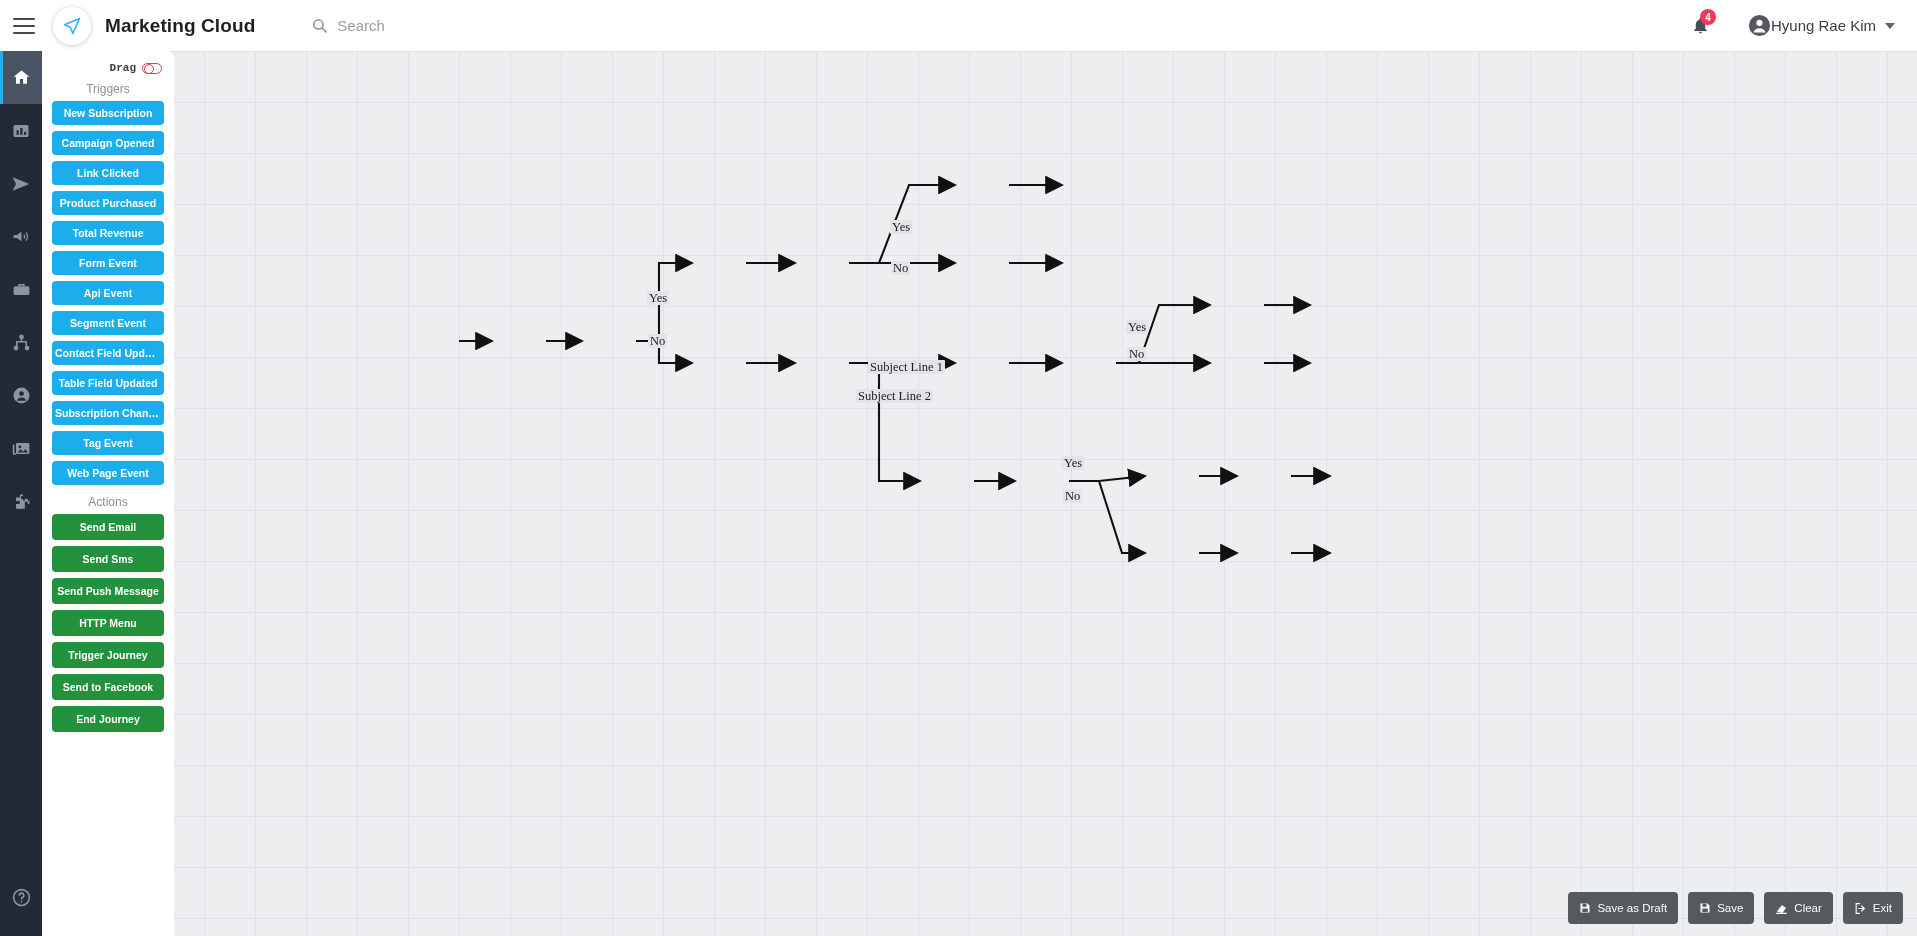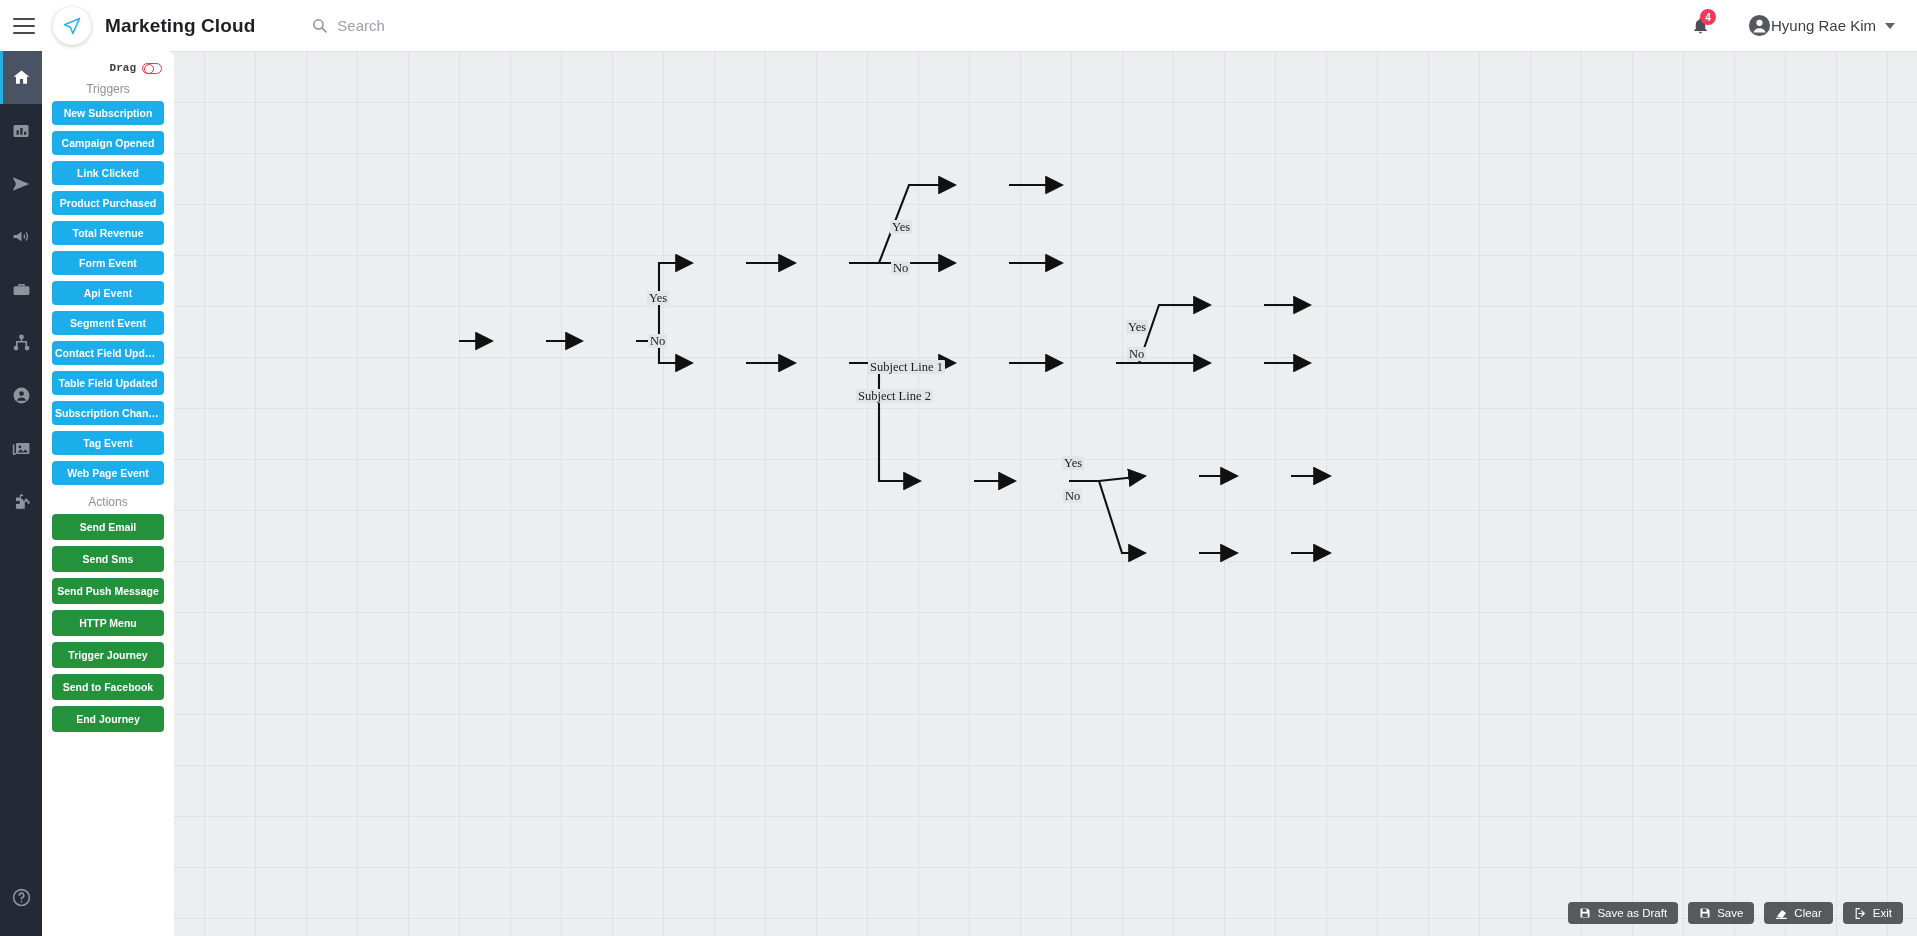--- a/index.html
+++ b/index.html
@@ -151,21 +151,21 @@
     color: #1b1d21; background: #e2e4e6; padding: 0 2px; line-height: 14px;
     border-radius: 1px; z-index: 12;
   }
   svg.wires { position: absolute; left: 0; top: 0; width: 1743px; height: 885px; z-index: 3; }
   .node-wrap { z-index: 8; }
 
   
   .bottom-bar { position: absolute; right: 14px; bottom: 12px; display: flex; gap: 10px; z-index: 50; }
   .bb {
     background: #555a5f; color: #fff; border: none; border-radius: 4px;
-    height: 22px; padding: 0 11px; font-size: 11.5px; cursor: pointer;
+    height: 32px; padding: 0 11px; font-size: 11.5px; cursor: pointer;
     display: flex; align-items: center; gap: 6px; font-family: "Liberation Sans", sans-serif;
   }
 </style>
 </head>
 <body>
 
 <div class="grid-under"></div>
 
 <div class="topbar">
   <div class="hamburger">

